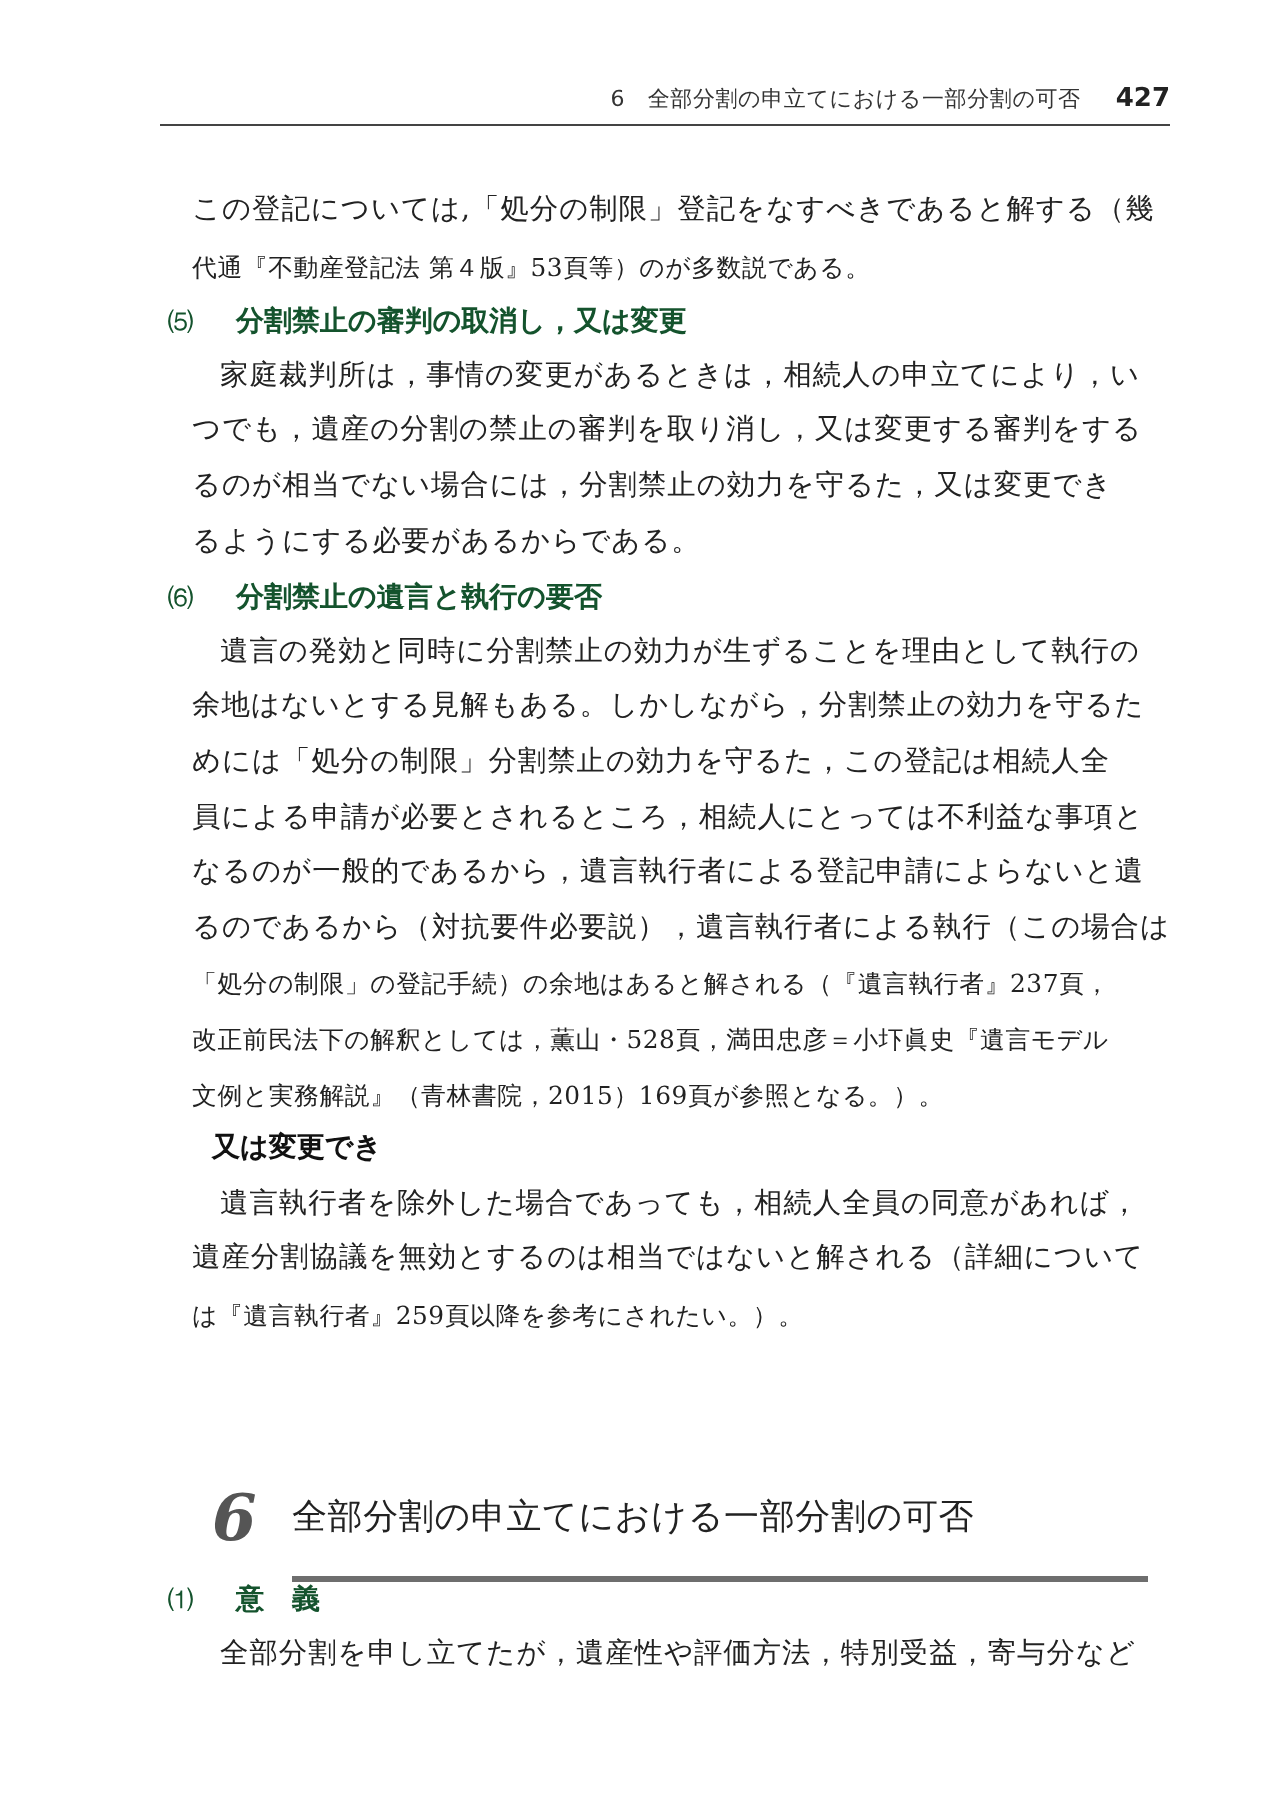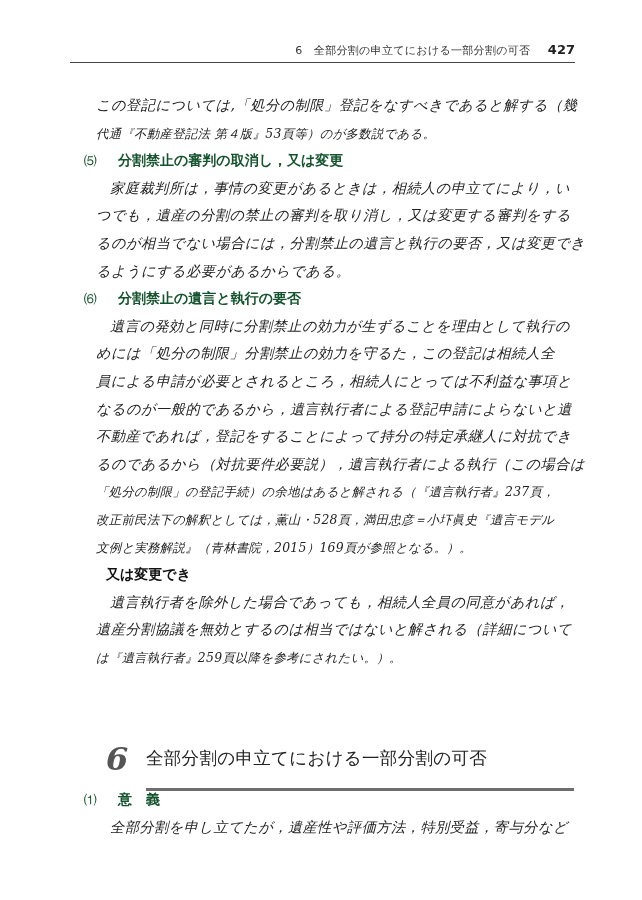--- a/index.html
+++ b/index.html
@@ -1,24 +1,24 @@
 <!DOCTYPE html>
 <html><head>
   <meta charset="utf-8">
   <style>
     html, body { margin: 0; padding: 0; background: #ffffff; }
     body { width: 642px; height: 900px; position: relative; overflow: hidden;
            font-family: "DejaVu Serif", "Liberation Serif", serif; color: #222; }
-    .running-header { position: absolute; top: 42px; left: 70px; width: 505px; height: 20px;
+    .running-header { position: absolute; top: 42px; left: 80px; width: 505px; height: 20px;
                       border-bottom: 1px solid #444; font-family: "DejaVu Sans", "Liberation Sans", sans-serif;
                       font-size: 11px; color: #333; text-align: right; }
     .running-header .hdr-title { margin-right: 14px; letter-spacing: 0.3px; }
     .running-header .page-num { font-size: 13px; font-weight: bold; color: #222; }
     .content { position: absolute; top: 92px; left: 96px; width: 480px; }
-    .line { font-size: 14.2px; line-height: 27.6px; height: 27.6px; white-space: nowrap; letter-spacing: 0.5px; font-style: italic; }
+    .line { font-size: 14.2px; line-height: 27.6px; height: 27.6px; white-space: nowrap; letter-spacing: 0.5px; }
     .line.small { font-size: 12.4px; letter-spacing: 0.3px; }
     .indent { padding-left: 14px; }
     .subhead { font-family: "DejaVu Sans", "Liberation Sans", sans-serif; font-weight: bold; font-size: 14px;
                line-height: 27.6px; height: 27.6px; white-space: nowrap; margin-left: -12px; color: #14532d; }
     .subhead .num { font-weight: normal; font-size: 12.5px; display: inline-block; width: 34px; }
     .subhead-cont { font-family: "DejaVu Sans", "Liberation Sans", sans-serif; font-weight: bold; font-size: 14px;
                     line-height: 27.6px; height: 27.6px; padding-left: 22px; margin-left: -12px; color: #111; }
     .chapter { position: absolute; top: 744px; left: 106px; width: 468px; height: 30px; }
     .chapter .chap-num { position: absolute; left: 0; top: -4px; font-family: "DejaVu Serif", "Liberation Serif", serif;
                          font-style: italic; font-weight: bold; font-size: 32px; color: #555; }
@@ -36,31 +36,31 @@
 
 <div class="content">
   <div class="line">この登記については,「処分の制限」登記をなすべきであると解する（幾</div>
   <div class="line small">代通『不動産登記法 第４版』53頁等）のが多数説である。</div>
 
   <div class="subhead">
     <span class="num">⑸</span><span>分割禁止の審判の取消し，又は変更</span>
   </div>
   <div class="line indent">家庭裁判所は，事情の変更があるときは，相続人の申立てにより，い</div>
   <div class="line">つでも，遺産の分割の禁止の審判を取り消し，又は変更する審判をする</div>
-  <div class="line">るのが相当でない場合には，分割禁止の遺言と執行の要否，又は変更でき</div>
+  <div class="line">るのが相当でない場合には，分割禁止の効力を守るた，又は変更でき</div>
   <div class="line">るようにする必要があるからである。</div>
 
   <div class="subhead">
     <span class="num">⑹</span><span>分割禁止の遺言と執行の要否</span>
   </div>
   <div class="line indent">遺言の発効と同時に分割禁止の効力が生ずることを理由として執行の</div>
+  <div class="line">余地はないとする見解もある。しかしながら，分割禁止の効力を守るた</div>
   <div class="line">めには「処分の制限」分割禁止の効力を守るた，この登記は相続人全</div>
   <div class="line">員による申請が必要とされるところ，相続人にとっては不利益な事項と</div>
   <div class="line">なるのが一般的であるから，遺言執行者による登記申請によらないと遺</div>
-  <div class="line">不動産であれば，登記をすることによって持分の特定承継人に対抗でき</div>
   <div class="line">るのであるから（対抗要件必要説），遺言執行者による執行（この場合は</div>
   <div class="line small">「処分の制限」の登記手続）の余地はあると解される（『遺言執行者』237頁，</div>
   <div class="line small">改正前民法下の解釈としては，薫山・528頁，満田忠彦＝小圷眞史『遺言モデル</div>
   <div class="line small">文例と実務解説』（青林書院，2015）169頁が参照となる。）。</div>
 
   <div class="subhead-cont">又は変更でき</div>
   <div class="line indent">遺言執行者を除外した場合であっても，相続人全員の同意があれば，</div>
   <div class="line">遺産分割協議を無効とするのは相当ではないと解される（詳細について</div>
   <div class="line small">は『遺言執行者』259頁以降を参考にされたい。）。</div>
 </div>

